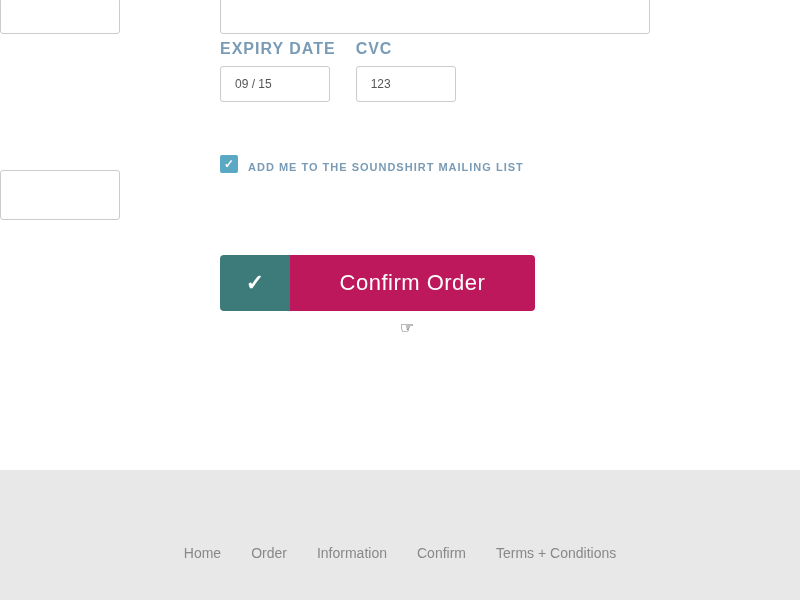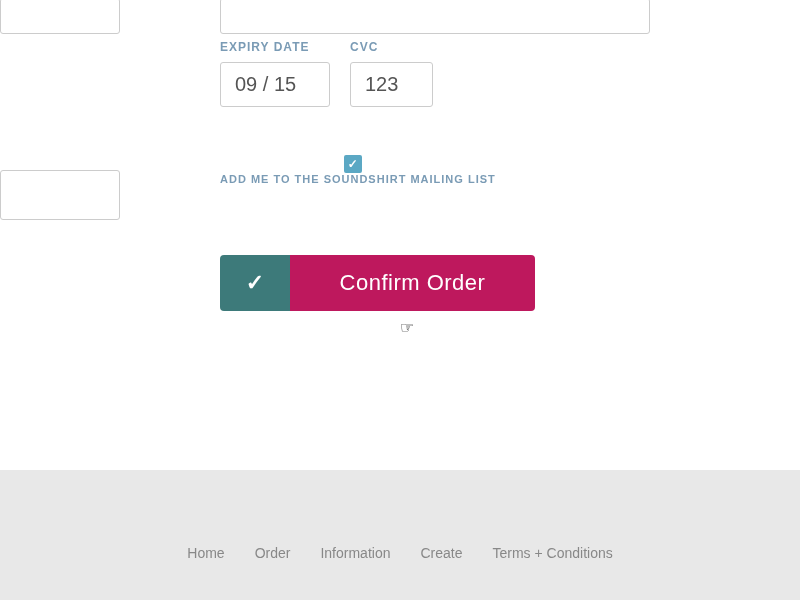--- a/index.html
+++ b/index.html
@@ -11,51 +11,50 @@
       overflow: hidden;
       position: relative;
     }
 
     .field-group {
       display: flex;
       flex-direction: column;
     }
 
     .field-label {
-      font-size: 12px;
+      font-size: 16px;
       font-weight: bold;
       color: #7a9bb5;
       letter-spacing: 1px;
       margin-bottom: 8px;
       text-transform: uppercase;
     }
 
     .field-input {
       border: 1.5px solid #ccc;
       border-radius: 3px;
       padding: 10px 14px;
-      font-size: 20px;
+      font-size: 12px;
       color: #555;
       background: #fff;
       outline: none;
     }
 
     .expiry-input {
       width: 110px;
     }
 
     .cvc-input {
-      width: 83px;
+      width: 100px;
     }
 
     .checkbox-row {
       display: flex;
-      align-items: center;
+      align-items: flex-end;
       margin-bottom: 10px;
-      flex-direction: column;
     }
 
     .checkbox-item {
       width: 18px;
       height: 18px;
       border: 2px solid #5ba8c4;
       background: #5ba8c4;
       border-radius: 2px;
       margin-right: 10px;
       flex-shrink: 0;
@@ -218,18 +217,18 @@
 
     <div style="position:absolute; top:318px; left:400px; font-size:16px; cursor:default;">☞</div>
 
   </div>
 
   <div class="footer">
     <nav class="footer-nav">
       <a href="#">Home</a>
       <a href="#">Order</a>
       <a href="#">Information</a>
-      <a href="#">Create</a>
+      <a href="#">Confirm</a>
       <a href="#">Terms + Conditions</a>
     </nav>
   </div>
 
 </div>
 
 </body></html>

